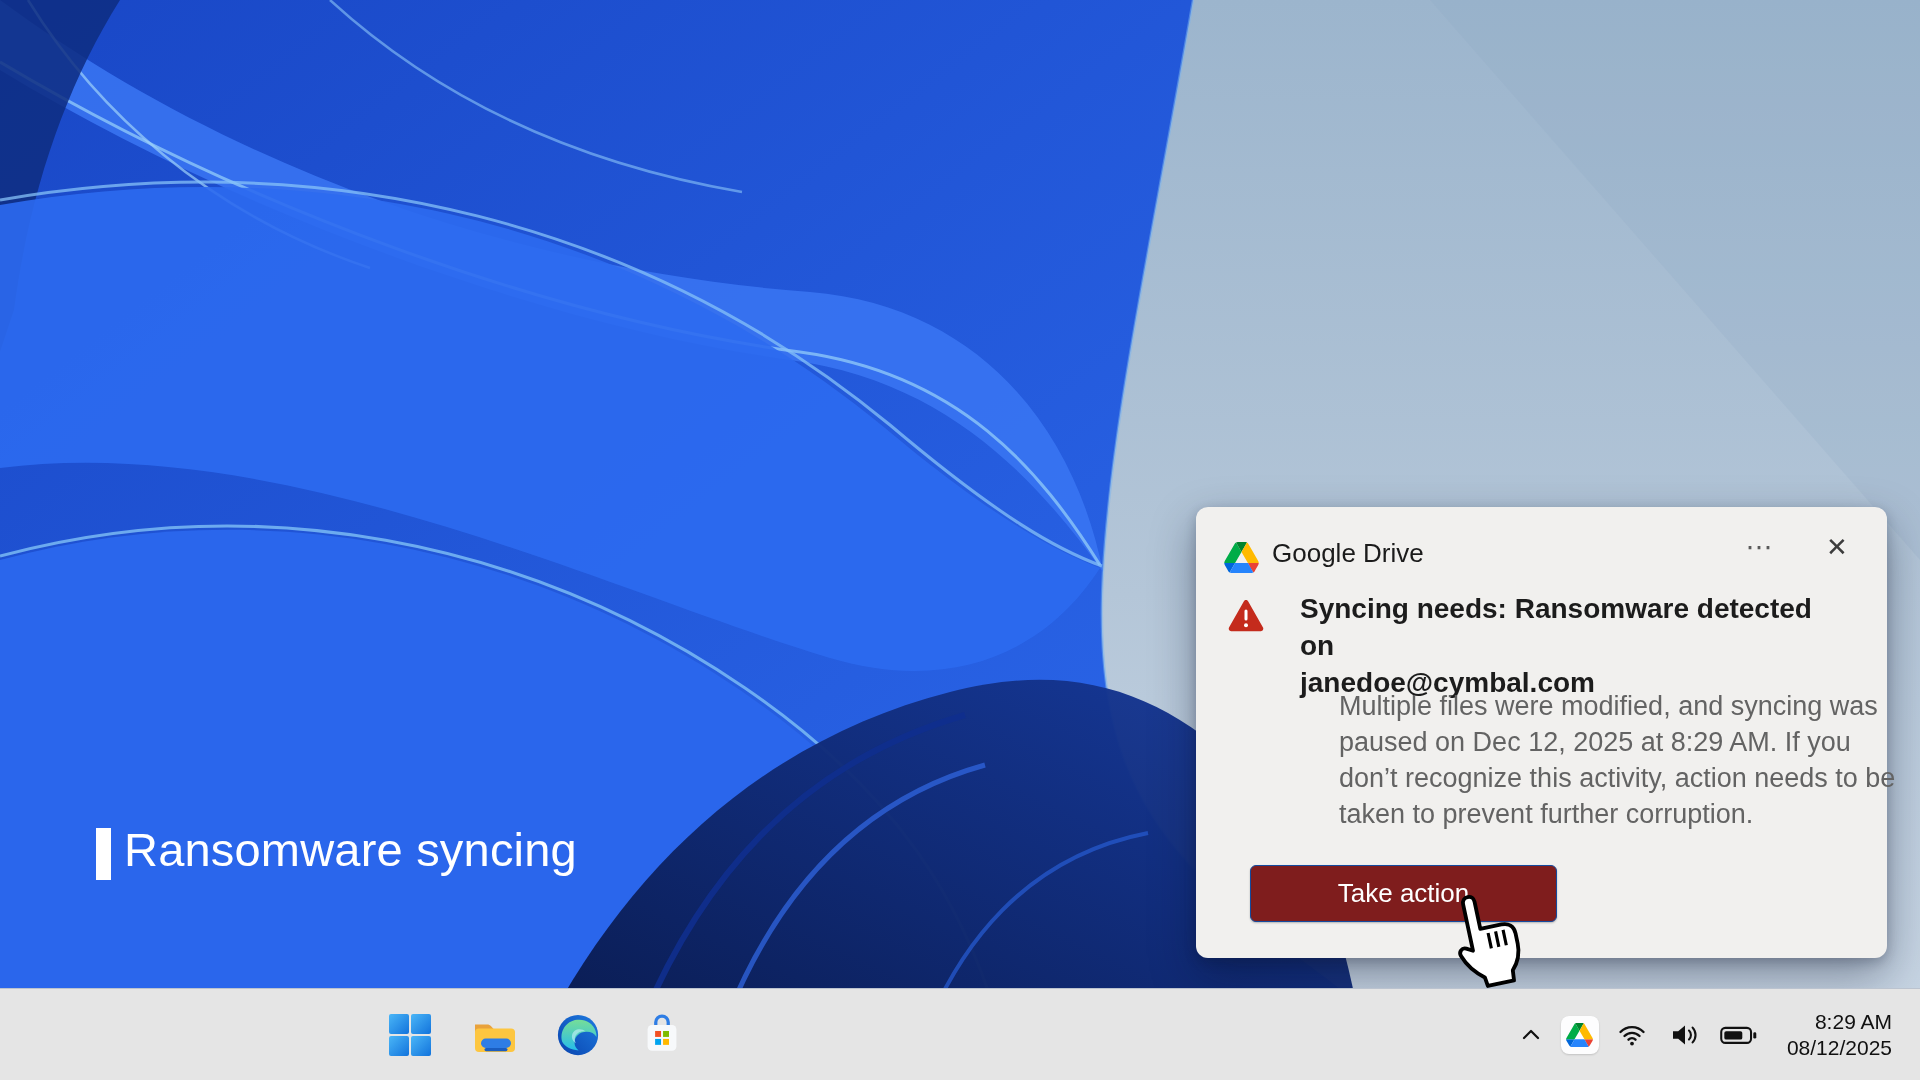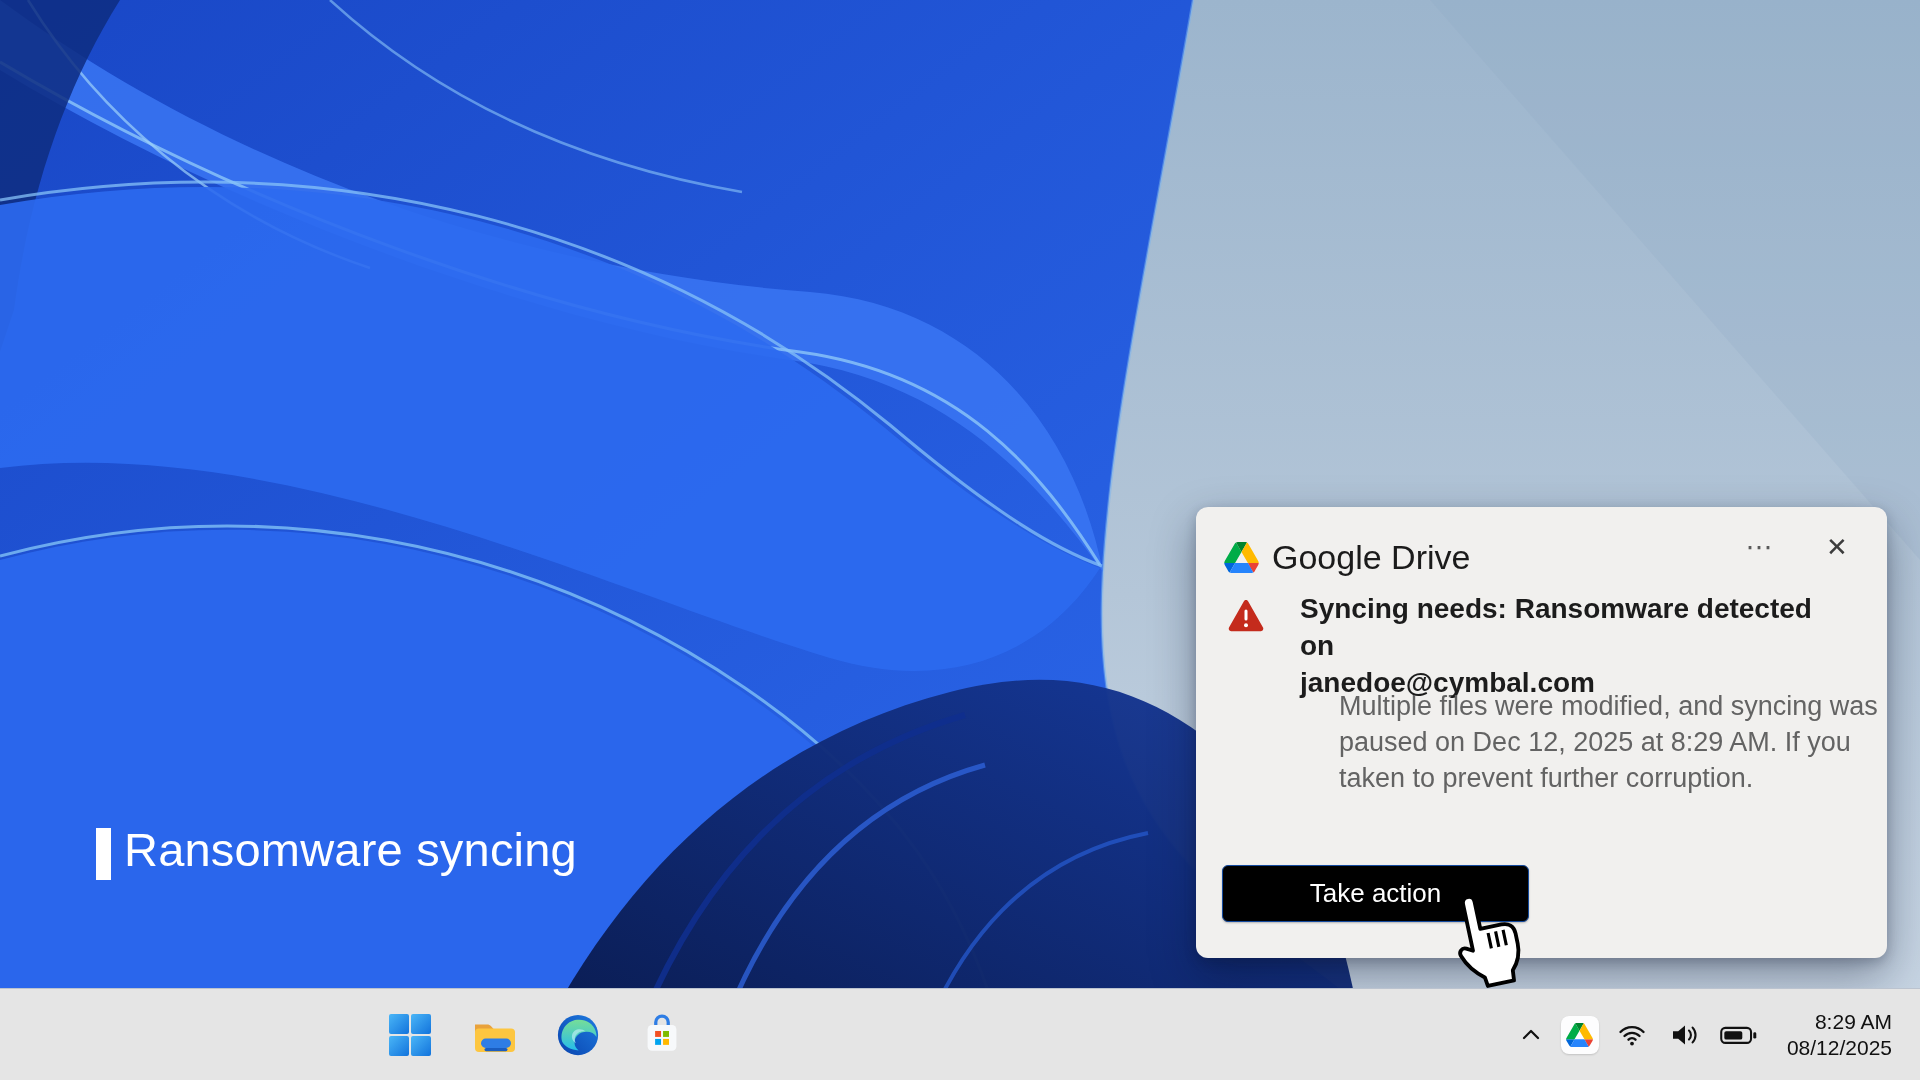--- a/index.html
+++ b/index.html
@@ -11,32 +11,32 @@
   
   .caption { position:absolute; left:96px; top:822px; display:flex; align-items:flex-start; }
   .caption-bar { width:15px; height:52px; background:#ffffff; margin-top:6px; }
   .caption-text { margin-left:13px; font-size:47px; font-weight:500; color:#ffffff; letter-spacing:.2px; white-space:nowrap; }
 
   
   .toast { position:absolute; left:1196px; top:507px; width:691px; height:451px;
            background:#f1f0ee; border-radius:12px;
            box-shadow:0 18px 45px rgba(8,16,40,.38), 0 4px 12px rgba(8,16,40,.22); }
   .gd-logo { position:absolute; left:28px; top:35px; width:35px; height:31px; }
-  .app-name { position:absolute; left:76px; top:31px; font-size:34px; color:#1b1b1b; }
+  .app-name { position:absolute; left:76px; top:31px; font-size:26px; color:#1b1b1b; }
   .more-btn { position:absolute; left:541px; top:22px; width:46px; height:36px; border:none; background:transparent;
               color:#5a5a5a; font-size:27px; letter-spacing:2px; cursor:pointer; line-height:30px; }
   .close-btn { position:absolute; left:618px; top:20px; width:46px; height:40px; border:none; background:transparent;
                color:#3c3c3c; font-size:26px; cursor:pointer; line-height:40px; font-family:"DejaVu Sans",sans-serif; }
   .warn-icon { position:absolute; left:31px; top:91px; width:38px; height:36px; }
   .toast-title { position:absolute; left:104px; top:83px; width:540px; font-size:28px; line-height:37px;
                  font-weight:600; color:#1c1c1c; }
   .toast-body { position:absolute; left:104px; top:181px; width:560px; font-size:27px; line-height:36px; color:#636363;margin-left:39px; }
   .toast-actions { position:absolute; left:26px; top:358px; display:flex; gap:24px; }
   .btn { height:57px; border-radius:6px; font-size:26px; font-family:inherit; cursor:pointer; }
-  .btn-primary { width:307px; background:#000000; color:#ffffff; border:1px solid #14folder4a9e; border:1px solid #144a9e; box-shadow:0 1px 2px rgba(0,0,0,.25); }
+  .btn-primary { width:307px; background:#7f1d1d; color:#ffffff; border:1px solid #14folder4a9e; border:1px solid #144a9e; box-shadow:0 1px 2px rgba(0,0,0,.25);margin-left:28px; }
   .btn-secondary { width:308px; background:#fdfdfd; color:#1b1b1b; border:1px solid #d8d8d5; box-shadow:0 1px 2px rgba(0,0,0,.12); }
 
   
   .cursor { position:absolute; left:1441px; top:893px; width:72px; height:100px; transform:rotate(-12deg); transform-origin:28px 6px; }
 
   
   .taskbar { position:absolute; left:0; top:988px; width:1920px; height:92px;
              background:#e5e5e5; border-top:1px solid rgba(125,145,175,.4); }
   .task-apps { position:absolute; left:386px; top:0; height:92px; display:flex; align-items:center; gap:36px; }
   .task-btn { width:48px; height:48px; border:none; background:transparent; border-radius:6px; cursor:pointer;
@@ -137,20 +137,21 @@
     </svg>
 
     <div class="toast-title">
       <div>Syncing needs: Ransomware detected on</div>
       <div>janedoe@cymbal.com</div>
     </div>
 
     <div class="toast-body">
       <div>Multiple files were modified, and syncing was</div>
       <div>paused on Dec 12, 2025 at 8:29 AM. If you</div>
+      <div>don’t recognize this activity, action needs to be</div>
       <div>taken to prevent further corruption.</div>
     </div>
 
     <div class="toast-actions">
       <button class="btn btn-primary">Take action</button>
     </div>
   </div>
 
   <svg class="cursor" viewBox="0 0 32 44">
     <path d="M12,1.5 c1.6,0 2.6,1.1 2.6,2.7 V16.5 h9.6 c3.2,0 5.3,1.9 5.3,5.2 v4.6 c0,4.6 -1.9,8.3 -4.6,11.2 l-.4,4.5 H12.6 l-.5,-4 c-3.4,-2.7 -6.9,-7.2 -8.4,-11.5 -.7,-2 1.2,-3.7 3,-2.7 l2.7,1.5 V4.2 c0,-1.6 1,-2.7 2.6,-2.7 z" fill="#ffffff" stroke="#000000" stroke-width="1.7" stroke-linejoin="round"></path>

